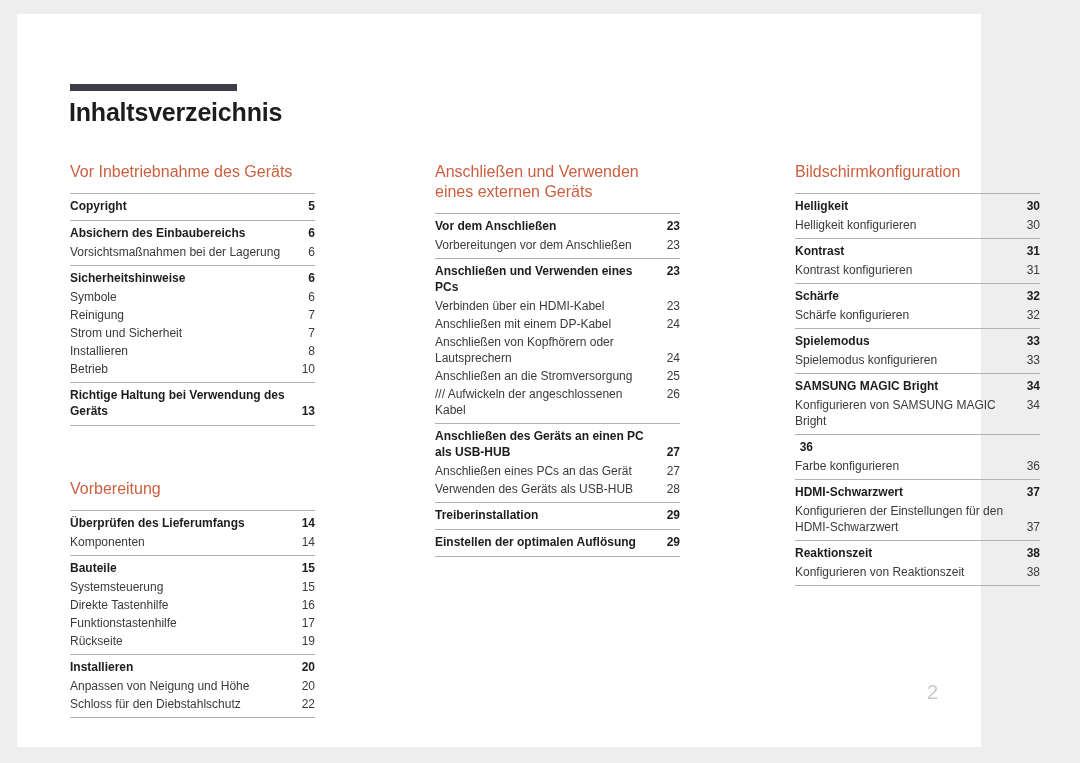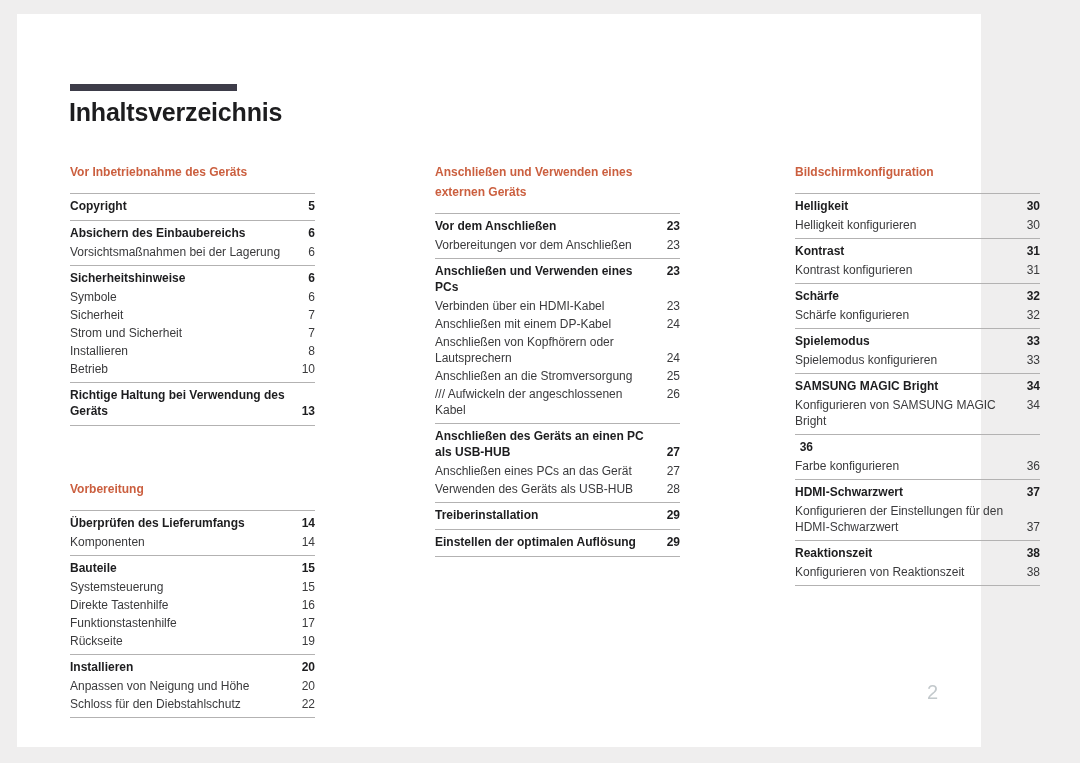--- a/index.html
+++ b/index.html
@@ -51,24 +51,24 @@
   }
   .col-1 { left: 53px;  width: 245px; }
   .col-2 { left: 418px; width: 245px; }
   .col-3 { left: 778px; width: 245px; }
 
   .section {
     margin-bottom: 0;
   }
   .section-heading {
     color: #cb5f3f;
-    font-size: 12px;
+    font-size: 16px;
     line-height: 20px;
     margin-bottom: 11px;
-    font-weight: bold;
+    font-weight: normal;
   }
   .section-spacer-top {
     height: 53px;
   }
   .group {
     border-top: 1px solid #b3b2b2;
     padding-top: 3px;
     padding-bottom: 4px;
   }
   .group.last {
@@ -146,21 +146,21 @@
           <div class="group">
             <div class="entry level1">
               <span class="label">Sicherheitshinweise</span>
               <span class="num">6</span>
             </div>
             <div class="entry level2">
               <span class="label">Symbole</span>
               <span class="num">6</span>
             </div>
             <div class="entry level2">
-              <span class="label">Sicherheit</span>
+              <span class="label">Reinigung</span>
               <span class="num">7</span>
             </div>
             <div class="entry level2">
               <span class="label">Strom und Sicherheit</span>
               <span class="num">7</span>
             </div>
             <div class="entry level2">
               <span class="label">Installieren</span>
               <span class="num">8</span>
             </div>

